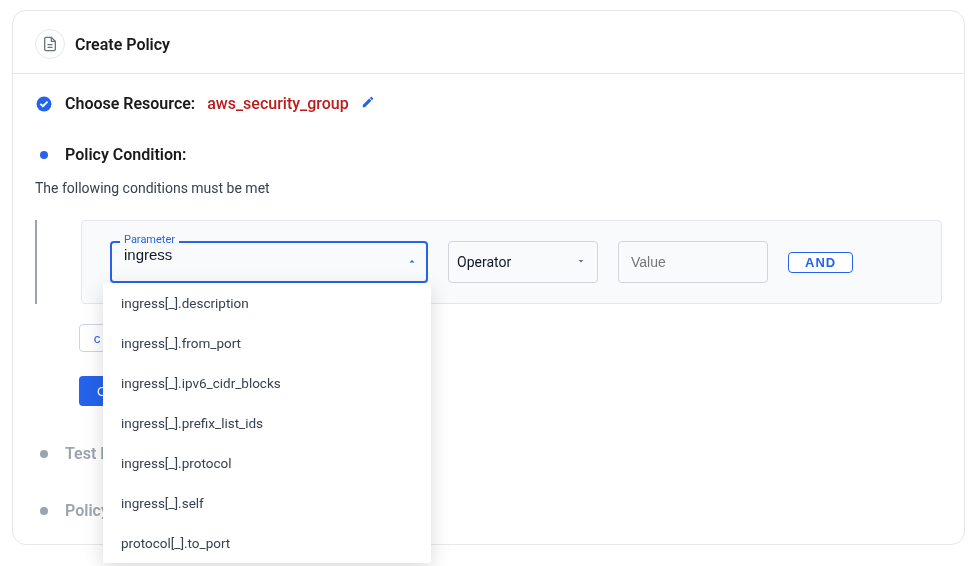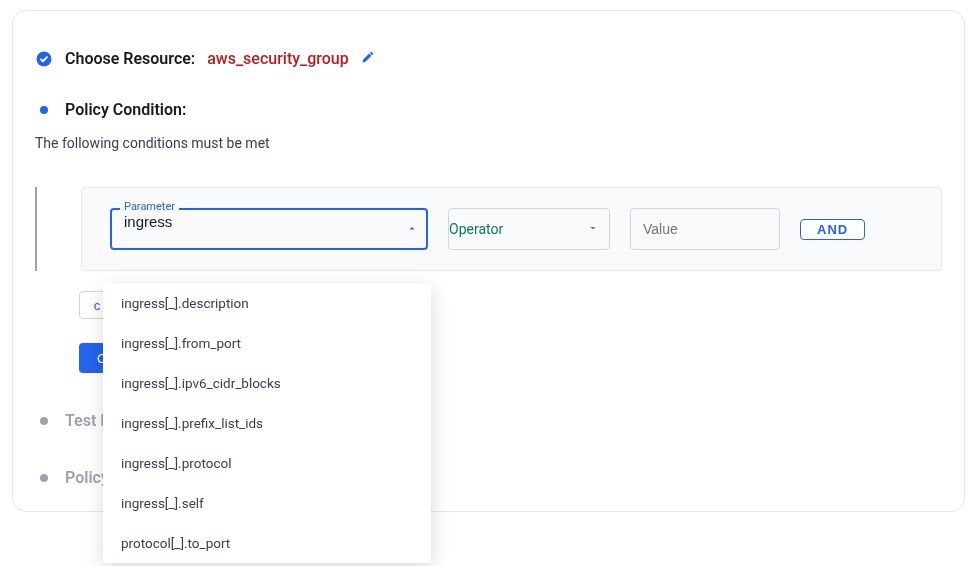--- a/index.html
+++ b/index.html
@@ -81,21 +81,20 @@
       padding-left: 44px;
     }
     .cond-row {
       background: #f9fafb;
       border: 1px solid #e5e7eb;
       border-radius: 4px;
       padding: 20px 28px;
       display: flex;
       align-items: center;
       gap: 20px;
-      margin-top: 12px;
     }
     .param-combo {
       position: relative;
       flex: 0 0 318px;
     }
     .param-label {
       position: absolute;
       top: -8px;
       left: 10px;
       background: #f9fafb;
@@ -118,27 +117,27 @@
       position: absolute;
       right: 10px;
       top: 50%;
       transform: translateY(-50%);
       pointer-events: none;
       color: #2563eb;
     }
 
     .op-select {
       height: 42px;
-      width: 162px;
+      width: 150px;
       border: 1px solid #d1d5db;
       border-radius: 4px;
       background: #f9fafb;
-      padding: 0 36px 0 0;
+      padding: 0 36px 0 8px;
       font-size: 14px;
-      color: #0f766e;
+      color: #0f172a;
       display: flex;
       align-items: center;
       justify-content: space-between;
       cursor: pointer;
       position: relative;
     }
     .op-arrow {
       position: absolute;
       right: 10px;
       top: 50%;
@@ -219,20 +218,31 @@
     }
 
     .step-row.muted .step-label { color: #9ca3af; }
     .step-row.muted { margin-top: 20px; }
   </style>
 </head>
 <body>
 
 <div class="card">
 
+  <div class="card-header">
+    <span class="doc-icon-wrap">
+      <svg width="16" height="16" viewBox="0 0 24 24" fill="none" stroke="currentColor" stroke-width="2" stroke-linecap="round">
+          <path d="M14 2H6a2 2 0 0 0-2 2v16a2 2 0 0 0 2 2h12a2 2 0 0 0 2-2V8z"></path>
+          <polyline points="14 2 14 8 20 8"></polyline>
+          <line x1="9" y1="13" x2="15" y2="13"></line>
+          <line x1="9" y1="17" x2="15" y2="17"></line>
+        </svg>
+    </span>
+    <span class="card-title">Create Policy</span>
+  </div>
 
   <div class="step-row first">
     <span class="step-bullet">
       <svg viewBox="0 0 24 24" fill="#2563eb">
           <circle cx="12" cy="12" r="10"></circle>
           <path d="M8 12.5l2.5 2.5L16 9.5" fill="none" stroke="#fff" stroke-width="2.5" stroke-linecap="round" stroke-linejoin="round"></path>
         </svg>
     </span>
     <span class="step-label">Choose Resource:</span>
     <span class="resource-link">aws_security_group</span>

